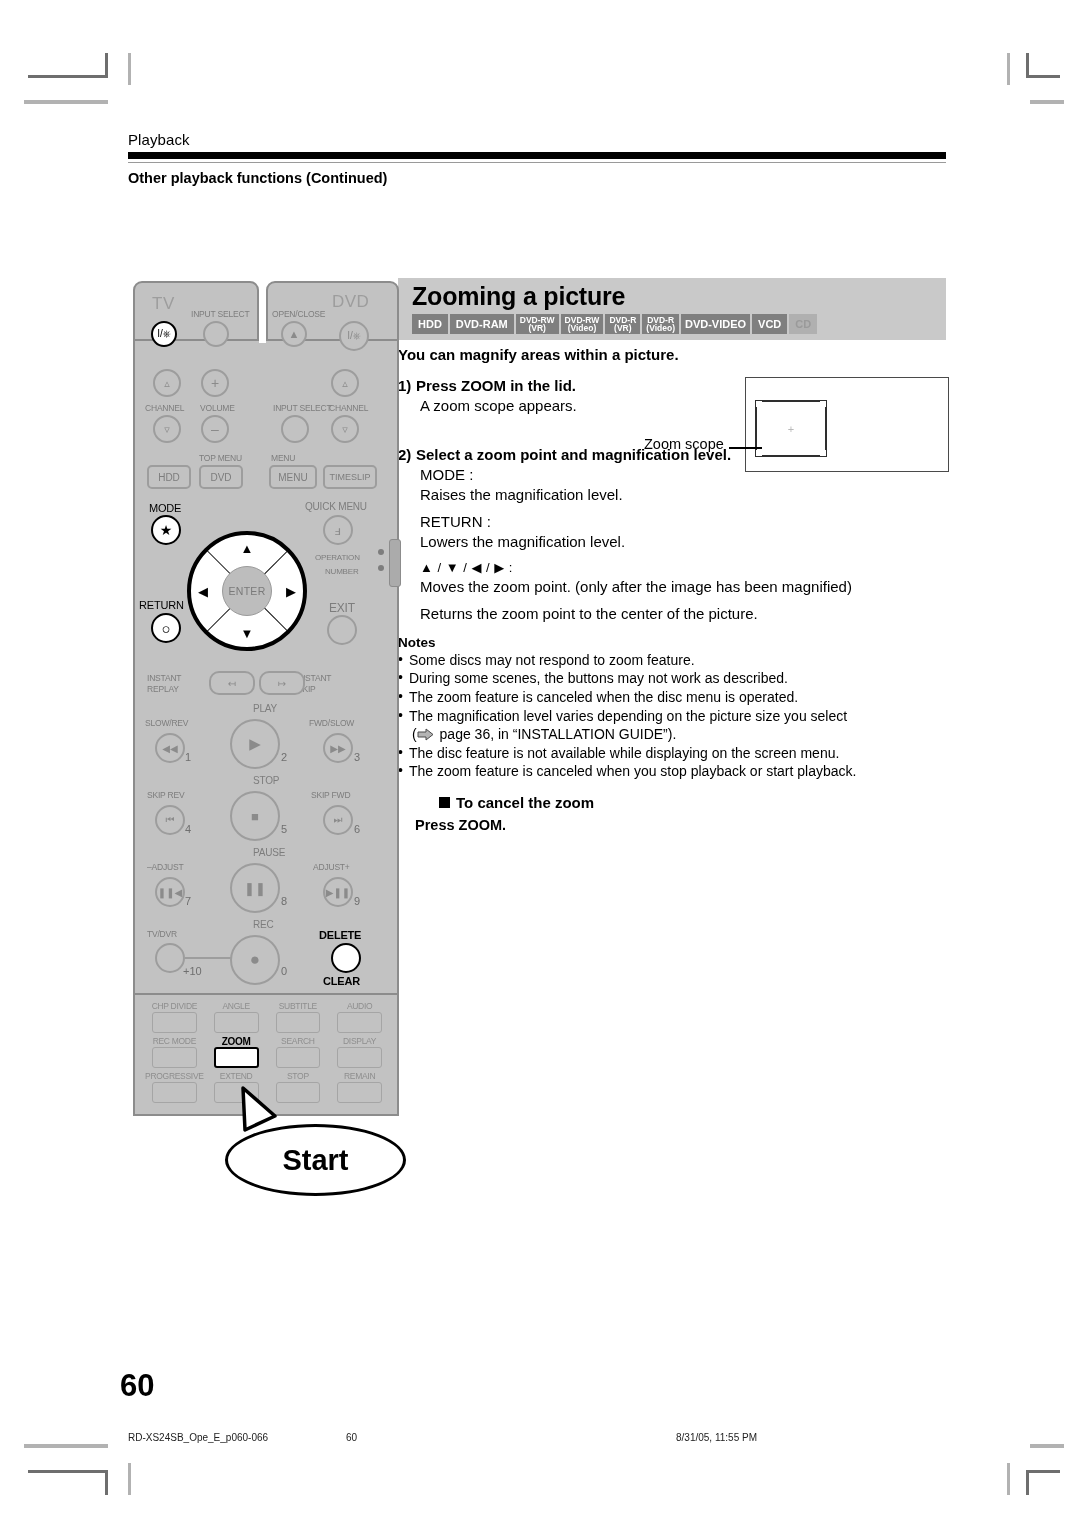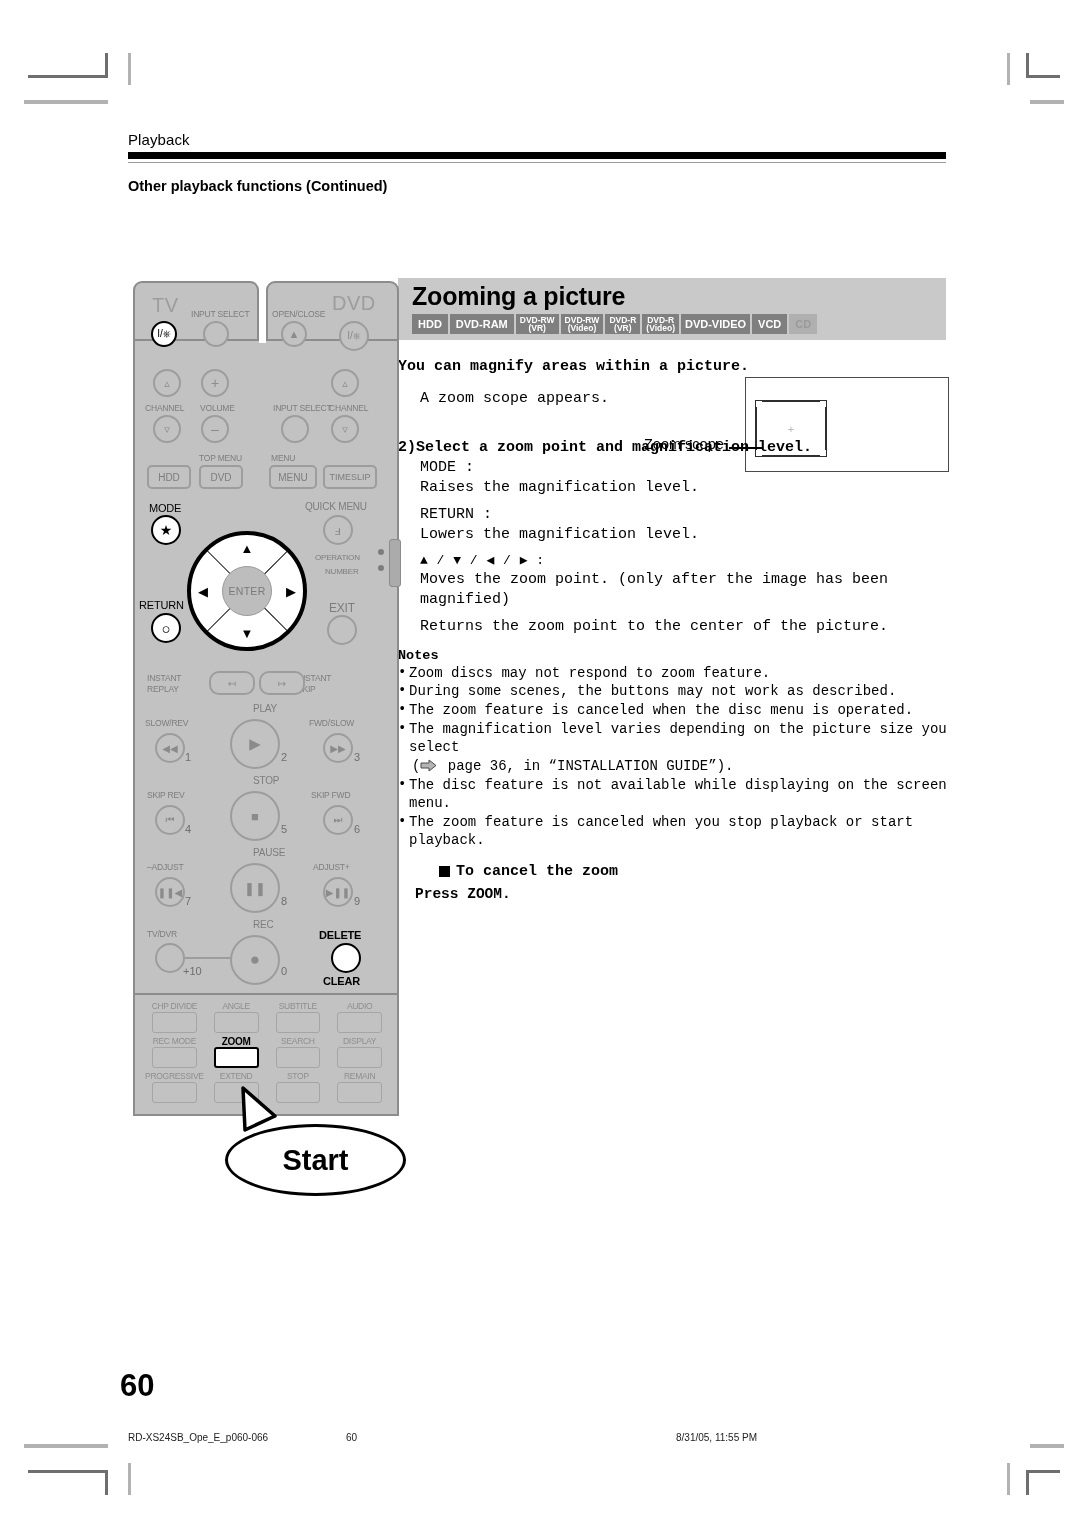--- a/index.html
+++ b/index.html
@@ -12,39 +12,39 @@
 
   
   .cm{position:absolute;background:#6e6e6e;}
   .cm-light{position:absolute;background:#b2b2b2;}
 
   
   #running-head{left:128px;top:131px;width:818px;}
   #running-head .rh-title{font-size:15px;font-weight:normal;letter-spacing:.1px;}
   #running-head .rh-rule-thick{height:7px;background:#000;margin-top:4px;}
   #running-head .rh-rule-thin{height:1px;background:#9a9a9a;margin-top:3px;}
-  #running-head .rh-sub{font-size:14.5px;font-weight:bold;margin-top:15px;}
+  #running-head .rh-sub{font-size:14.5px;font-weight:bold;margin-top:7px;}
 
   
   #section-header{left:398px;top:278px;width:548px;height:62px;background:#c9c9c9;}
   #section-title{position:absolute;left:14px;top:4px;font-size:25px;font-weight:bold;letter-spacing:-.2px;}
   #disc-badges{position:absolute;left:14px;top:36px;display:flex;align-items:stretch;height:20px;}
   .badge{
     background:#7f7f7f;color:#fff;font-size:11px;font-weight:bold;
     display:flex;flex-direction:column;align-items:center;justify-content:center;
     padding:0 6px;margin-right:2px;line-height:1.0;white-space:nowrap;text-align:center;
   }
   .badge .b1{font-size:11px;}
   .badge .b2{font-size:8.5px;}
   .badge.two-line{padding:0 4px;}
   .badge.narrow{font-size:10px;padding:0 4px;}
   .badge.disabled{background:#b0b0b0;color:#9a9a9a;}
 
   
-  #content{left:398px;top:358px;width:560px;font-family:Liberation Mono, monospace;}
+  #content{left:398px;top:346px;width:560px;}
   .lead{font-size:15px;font-weight:bold;margin:0 0 14px 0;}
   .step{font-size:15px;font-weight:bold;margin:0 0 2px 0;}
   .step .num{display:inline-block;width:18px;}
   .body-line{font-size:15px;margin:0 0 2px 22px;line-height:1.32;}
   .keyline{font-size:15px;margin:0 0 0 22px;line-height:1.34;}
   .arrowkeys{font-size:13px;letter-spacing:.5px;}
 
   
   #notes-title{font-size:13.5px;font-weight:bold;margin:11px 0 1px 0;}
   .note{font-size:14px;line-height:1.33;margin:0;padding-left:11px;position:relative;}
@@ -72,21 +72,21 @@
 
   
   #remote{left:133px;top:281px;width:266px;height:835px;}
   .rbody{position:absolute;background:#c2c2c2;}
   #rtop-left{left:0;top:0;width:126px;height:60px;border:2px solid #8c8c8c;border-radius:9px 9px 0 0;box-sizing:border-box;}
   #rtop-right{left:133px;top:0;width:133px;height:60px;border:2px solid #8c8c8c;border-radius:9px 9px 0 0;box-sizing:border-box;}
   #rmain{left:0;top:52px;width:266px;height:700px;border:2px solid #8c8c8c;box-sizing:border-box;}
   #rseam{position:absolute;left:126px;top:0;width:7px;height:62px;background:#fff;}
   #rlid{left:0;top:712px;width:266px;height:123px;background:#c2c2c2;border:2px solid #8c8c8c;box-sizing:border-box;}
   .rlabel{position:absolute;font-size:8.5px;color:#7d7d7d;white-space:nowrap;letter-spacing:-.2px;}
-  .rlabel.big{font-size:20px;color:#9d9d9d;letter-spacing:.5px;}
+  .rlabel.big{font-size:17px;color:#9d9d9d;letter-spacing:.5px;}
   .rlabel.dark{color:#000;}
   .rbtn{position:absolute;border-radius:50%;border:2px solid #9d9d9d;background:#c2c2c2;box-sizing:border-box;}
   .rbtn.blk{border-color:#000;background:#fff;}
   .rbtn .glyph{position:absolute;left:0;top:0;width:100%;height:100%;display:flex;align-items:center;justify-content:center;font-size:11px;color:#8b8b8b;}
   .rbtn.blk .glyph{color:#000;}
   .rrect{position:absolute;border:2px solid #9d9d9d;background:#c2c2c2;border-radius:5px;box-sizing:border-box;
          display:flex;align-items:center;justify-content:center;font-size:10px;color:#7d7d7d;}
   .numlab{position:absolute;font-size:11px;color:#6f6f6f;}
 
   
@@ -197,20 +197,23 @@
     <div class="scope-corner" style="right:-1px;bottom:-1px;"></div>
     <div id="scope-cross">+</div>
     <div id="scope-leader"></div>
     <div id="scope-label">Zoom scope</div>
   </div>
 </div>
 
 <div id="content" class="abs">
   <p class="lead">You can magnify areas within a picture.</p>
 
+  <p class="step">
+    <span class="num">1)</span><span>Press ZOOM in the lid.</span>
+  </p>
   <p class="body-line">A zoom scope appears.</p>
 
   <div style="height:28px;"></div>
 
   <p class="step">
     <span class="num">2)</span><span>Select a zoom point and magnification level.</span>
   </p>
   <div id="key-list">
       <div>
         <div class="keyline">MODE :</div>
@@ -224,21 +227,21 @@
         <div class="keyline arrowkeys">▲ / ▼ / ◀ / ▶ :</div>
         <div class="keyline">Moves the zoom point. (only after the image has been magnified)</div>
       </div>
       <div style="margin-top: 7px;">
         <div class="keyline">Returns the zoom point to the center of the picture.</div>
       </div>
     </div>
 
   <div id="notes-title">Notes</div>
   <div id="notes-list">
-      <p class="note"><span class="dot">•</span><span>Zoom discs may not respond to zoom feature.</span></p>
+      <p class="note"><span class="dot">•</span><span>Some discs may not respond to zoom feature.</span></p>
       <p class="note"><span class="dot">•</span><span>During some scenes, the buttons may not work as described.</span></p>
       <p class="note"><span class="dot">•</span><span>The zoom feature is canceled when the disc menu is operated.</span></p>
       <p class="note"><span class="dot">•</span><span>The magnification level varies depending on the picture size you select</span></p>
       <p class="note-cont">(<span class="page-arrow"><svg width="17" height="13" viewBox="0 0 17 13">
             <polygon points="1,4 9,4 9,1 16,6.5 9,12 9,9 1,9" fill="#b4b4b4" stroke="#4a4a4a" stroke-width="1"></polygon>
           </svg></span><span> page 36, in “INSTALLATION GUIDE”).</span></p>
       <p class="note"><span class="dot">•</span><span>The disc feature is not available while displaying on the screen menu.</span></p>
       <p class="note"><span class="dot">•</span><span>The zoom feature is canceled when you stop playback or start playback.</span></p>
     </div>
 

